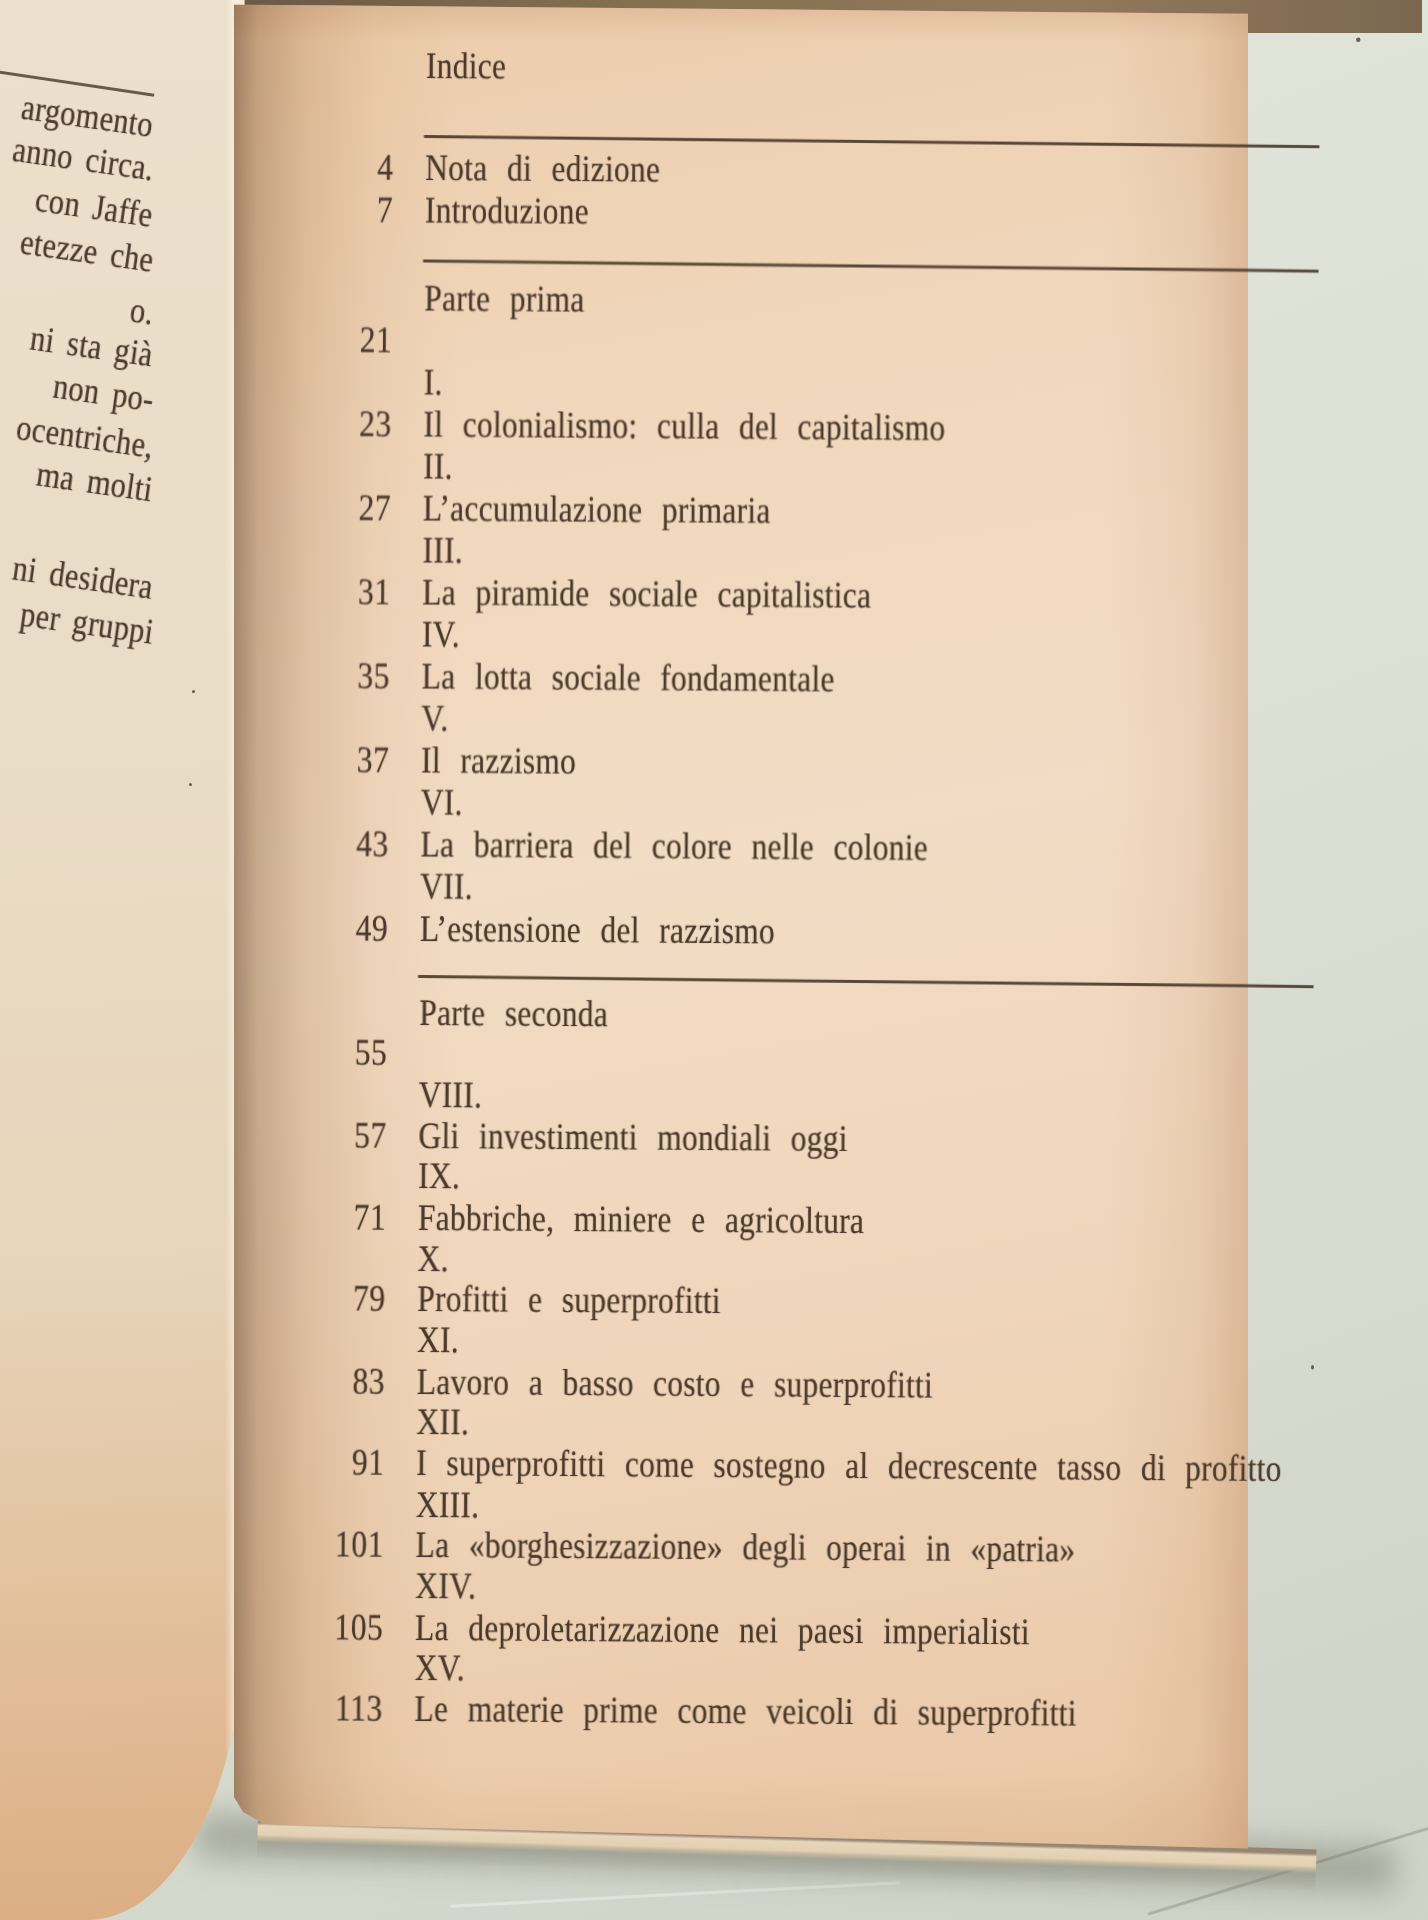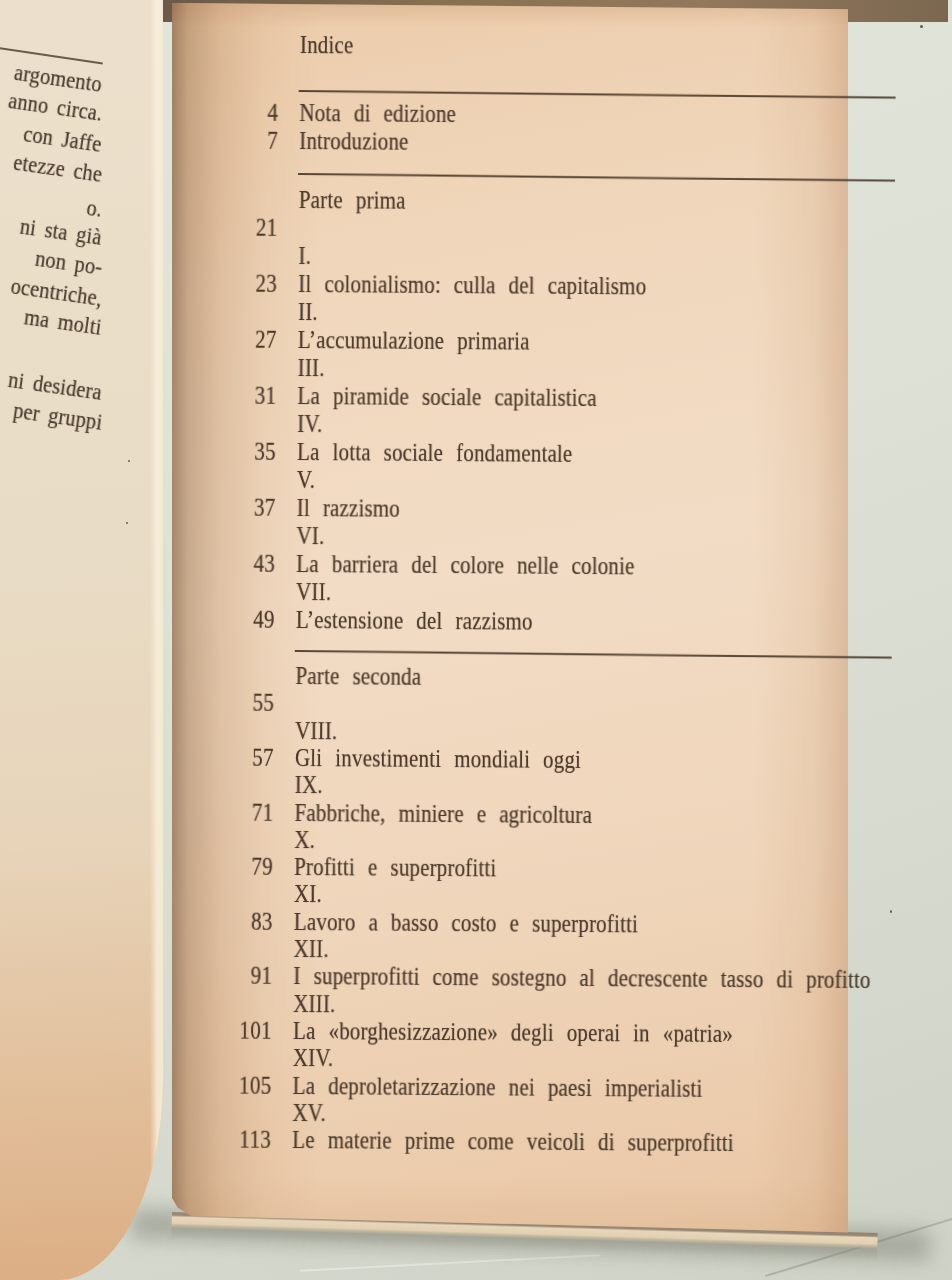--- a/index.html
+++ b/index.html
@@ -28,21 +28,21 @@
     border-bottom-right-radius:105px 200px;}
   .left-edge-highlight{position:absolute;right:0;top:0;width:13px;height:100%;
     background:linear-gradient(90deg,rgba(250,243,227,0) 0%,rgba(249,241,223,.8) 55%,#f3e8d2 100%);}
   .left-rule{position:absolute;left:-8px;top:46px;width:112px;height:2px;
     background:rgba(72,56,40,.8);transform:rotate(8.5deg);transform-origin:left center;}
   .lfrag{position:absolute;right:61px;white-space:nowrap;line-height:1;
     font-size:24px;color:#4a392c;letter-spacing:.2px;word-spacing:4px;
     transform:rotate(8deg) scaleX(.85);transform-origin:right center;
     text-shadow:0 0 .8px rgba(74,57,44,.55);filter:blur(.35px);}
   
-  .right-page{position:absolute;left:172px;top:0;width:676px;height:1262px;
+  .right-page{position:absolute;left:156px;top:0;width:676px;height:1262px;
     clip-path:polygon(0px 3px,768px 10px,782px 16px,784px 27px,
       710px 1226px,704px 1233px,20px 1216px,6px 1208px,0px 1198px);
     background:
       linear-gradient(90deg,rgba(88,52,24,.5) 0px,rgba(132,88,50,.38) 16px,rgba(171,120,75,.26) 48px,rgba(200,155,110,.14) 92px,rgba(0,0,0,0) 150px),
       linear-gradient(270deg,rgba(176,122,82,.32) 0px,rgba(196,150,108,.16) 34px,rgba(0,0,0,0) 95px),
       linear-gradient(180deg,rgba(183,131,88,.28) 0px,rgba(0,0,0,0) 28px),
       linear-gradient(0deg,rgba(168,116,74,.32) 0px,rgba(196,150,105,.16) 34px,rgba(0,0,0,0) 85px),
       linear-gradient(170deg,#ecccab 0%,#f0d7bc 22%,#f2dcc5 45%,#efd5ba 70%,#e9c6a4 100%);}
   .content{position:absolute;inset:0;color:#4a392b;
     transform:rotate(.4deg);transform-origin:128px 40px;filter:blur(.3px);}

